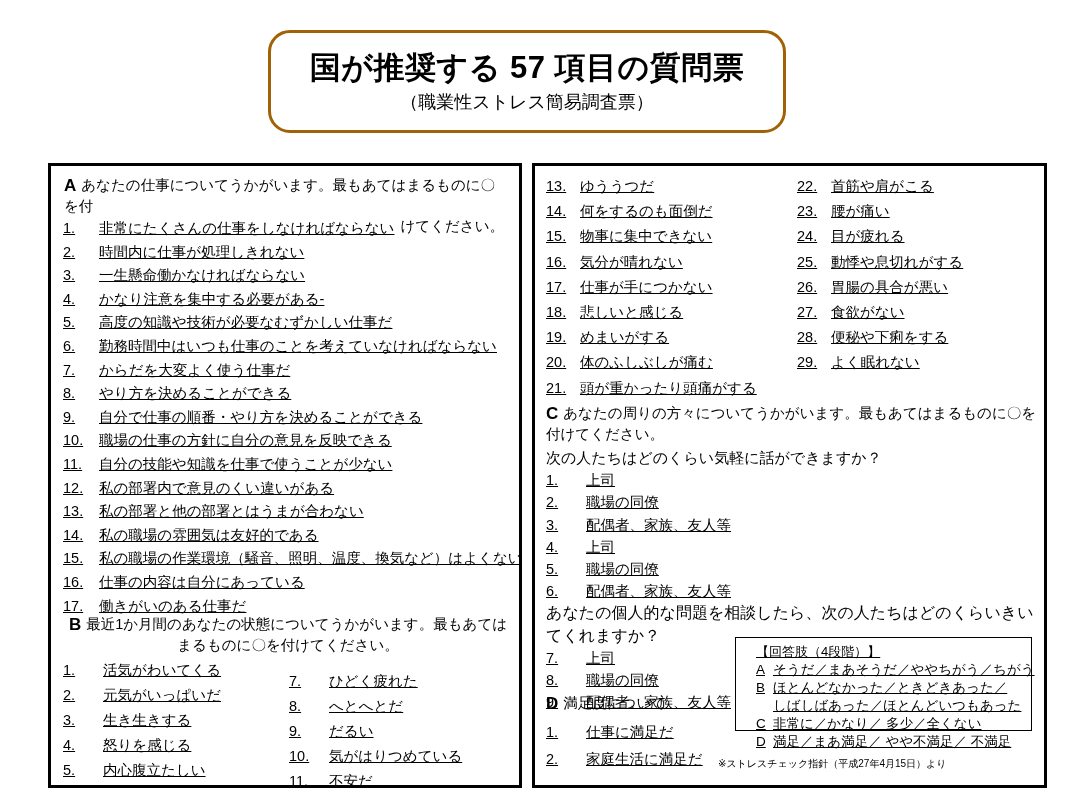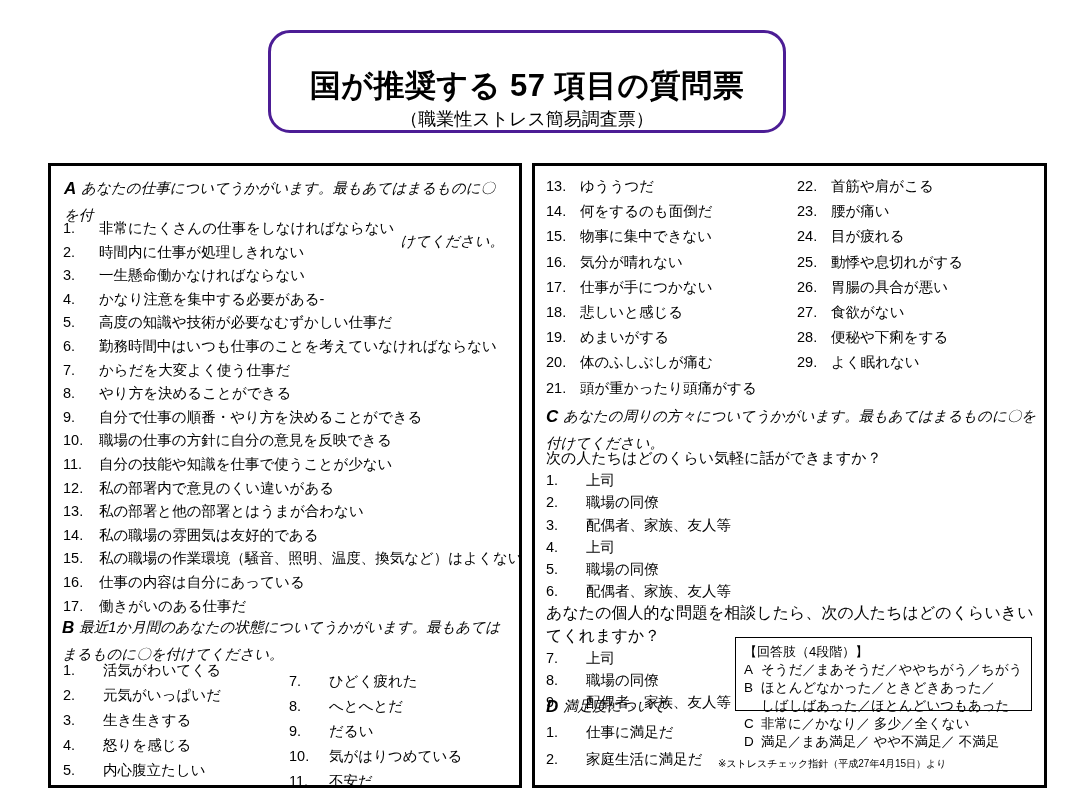--- a/index.html
+++ b/index.html
@@ -18,28 +18,28 @@
     -webkit-font-smoothing: antialiased;
   }
 
   
   #title-banner {
     position: absolute;
     left: 268px;
     top: 30px;
     width: 518px;
     height: 103px;
-    border: 3px solid #4c1d95;
+    border: 3px solid #a16207;
     border-radius: 22px;
     box-sizing: border-box;
     background: #ffffff;
     display: flex;
     flex-direction: column;
     align-items: center;
-    justify-content: flex-end;
+    justify-content: center;
   }
   #title-main {
     font-size: 31px;
     font-weight: bold;
     letter-spacing: 0.5px;
     line-height: 1.15;
     white-space: nowrap;
   }
   #title-sub {
     font-size: 18px;
@@ -73,35 +73,35 @@
     position: absolute;
     left: 0;
     top: 0;
     right: 0;
     bottom: 0;
   }
 
   
   .sec-head {
     font-size: 14.5px;
-    line-height: 26px;
+    line-height: 20px;
     font-weight: normal;
-    font-style: italic;
   }
   .sec-letter {
     font-weight: bold;
     font-size: 17px;
     margin-right: 5px;
     vertical-align: -1px;
   }
   .q-row {
     display: flex;
     font-size: 14.5px;
     line-height: 23.5px;
     white-space: nowrap;
+    text-decoration: underline;
   }
   .q-num {
     width: 34px;
     flex: 0 0 34px;
     text-align: left;
   }
   .q-text {
     flex: 1 1 auto;
   }
   .plain-line {
@@ -132,20 +132,21 @@
   #list-a .q-row {
     line-height: 23.6px;
   }
   #list-a .q-num { width: 36px; flex: 0 0 36px; }
 
   #head-b {
     position: absolute;
     left: 11px;
     top: 448px;
     width: 452px;
+    text-align: center;
   }
   #list-b-left {
     position: absolute;
     left: 12px;
     top: 492px;
     width: 220px;
   }
   #list-b-right {
     position: absolute;
     left: 238px;
@@ -203,24 +204,25 @@
   }
   #list-d .q-num { width: 40px; flex: 0 0 40px; }
   #list-d .q-row { line-height: 27px; }
 
   
   #answer-box {
     position: absolute;
     left: 200px;
     top: 471px;
     width: 297px;
-    height: 74px;
+    height: 94px;
     border: 1.5px solid #000000;
     box-sizing: border-box;
-    padding: 5px 0 0 8px;
+    padding: 5px 0 0 20px;
+    text-decoration: underline;
   }
   #answer-box .ab-title {
     font-size: 13px;
     line-height: 18px;
     white-space: nowrap;
   }
   .ab-row {
     display: flex;
     font-size: 13.5px;
     line-height: 18px;

